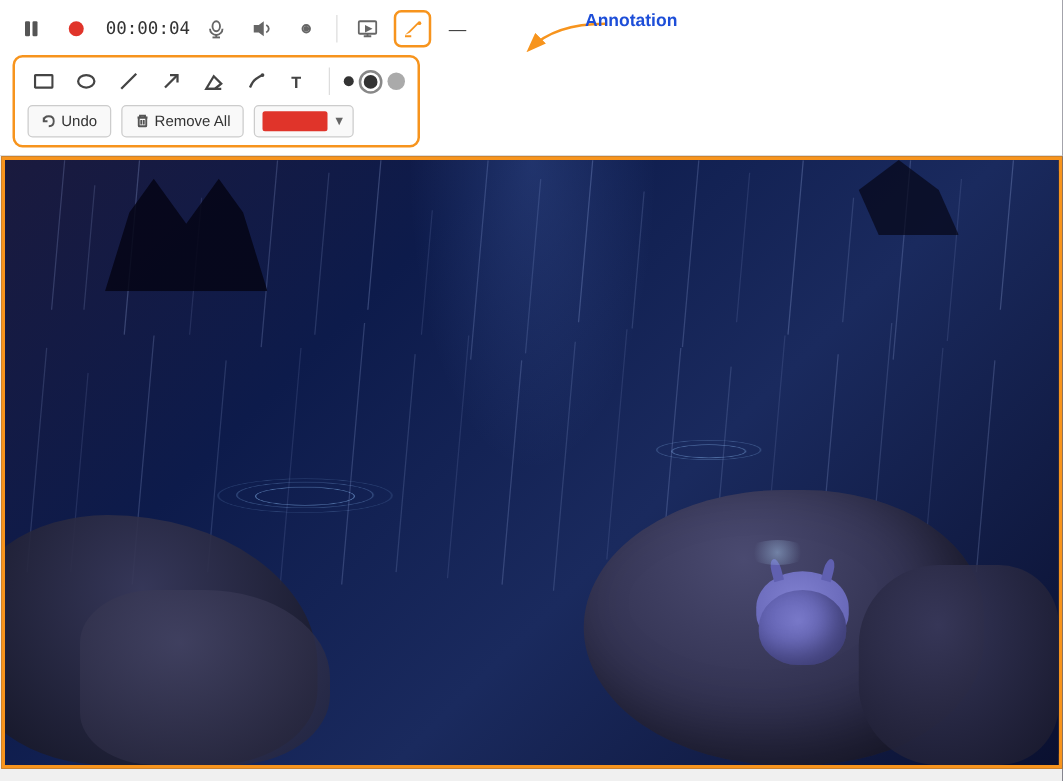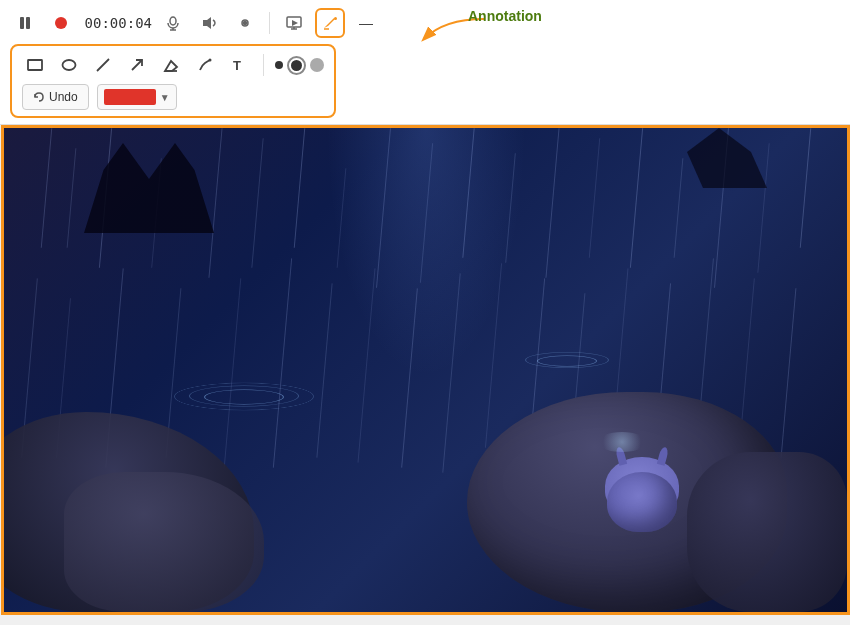--- a/index.html
+++ b/index.html
@@ -174,21 +174,21 @@
     .annotation-arrow-container {
       position: absolute;
       top: 12px;
       left: 408px;
       display: flex;
       align-items: flex-start;
       gap: 0;
     }
 
     .annotation-label {
-      color: #4d7c0f;
+      color: #1d4ed8;
       font-size: 14px;
       font-weight: 600;
       position: absolute;
       top: -4px;
       left: 60px;
       white-space: nowrap;
     }
 
     
     .arrow-svg {
@@ -484,20 +484,30 @@
     <div class="annotation-bottom-row">
 
       <button class="icon-btn">
         <svg width="12" height="12" viewBox="0 0 12 12" fill="none" stroke="#555" stroke-width="1.5">
           <path d="M2 6 Q2 2 6 2 Q10 2 10 6 Q10 10 6 10"></path>
           <polyline points="2,3 2,6 5,6"></polyline>
         </svg>
         <span>Undo</span>
       </button>
 
+      <button class="icon-btn">
+        <svg width="12" height="12" viewBox="0 0 12 12" fill="none" stroke="#555" stroke-width="1.5">
+          <polyline points="2,3 10,3"></polyline>
+          <path d="M4 3 L4 1.5 L8 1.5 L8 3"></path>
+          <rect x="3" y="3" width="6" height="7" rx="0.5"></rect>
+          <line x1="5" y1="5" x2="5" y2="8.5"></line>
+          <line x1="7" y1="5" x2="7" y2="8.5"></line>
+        </svg>
+        <span>Remove All</span>
+      </button>
 
       <button class="color-picker-btn">
         <div class="color-swatch"></div>
         <span class="dropdown-arrow">▼</span>
       </button>
     </div>
   </div>
 </div>
 
 <div class="video-container">

